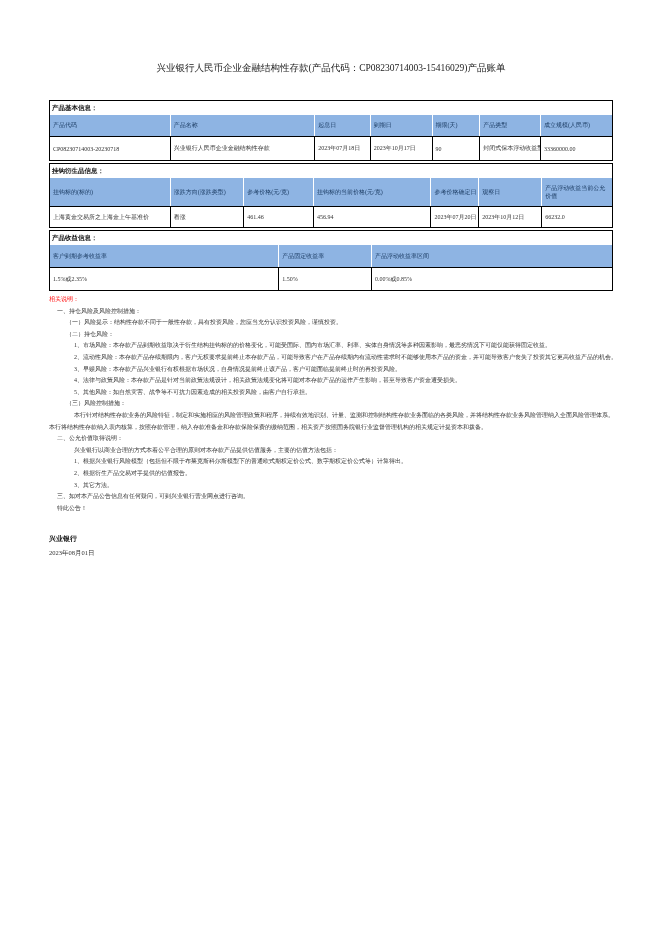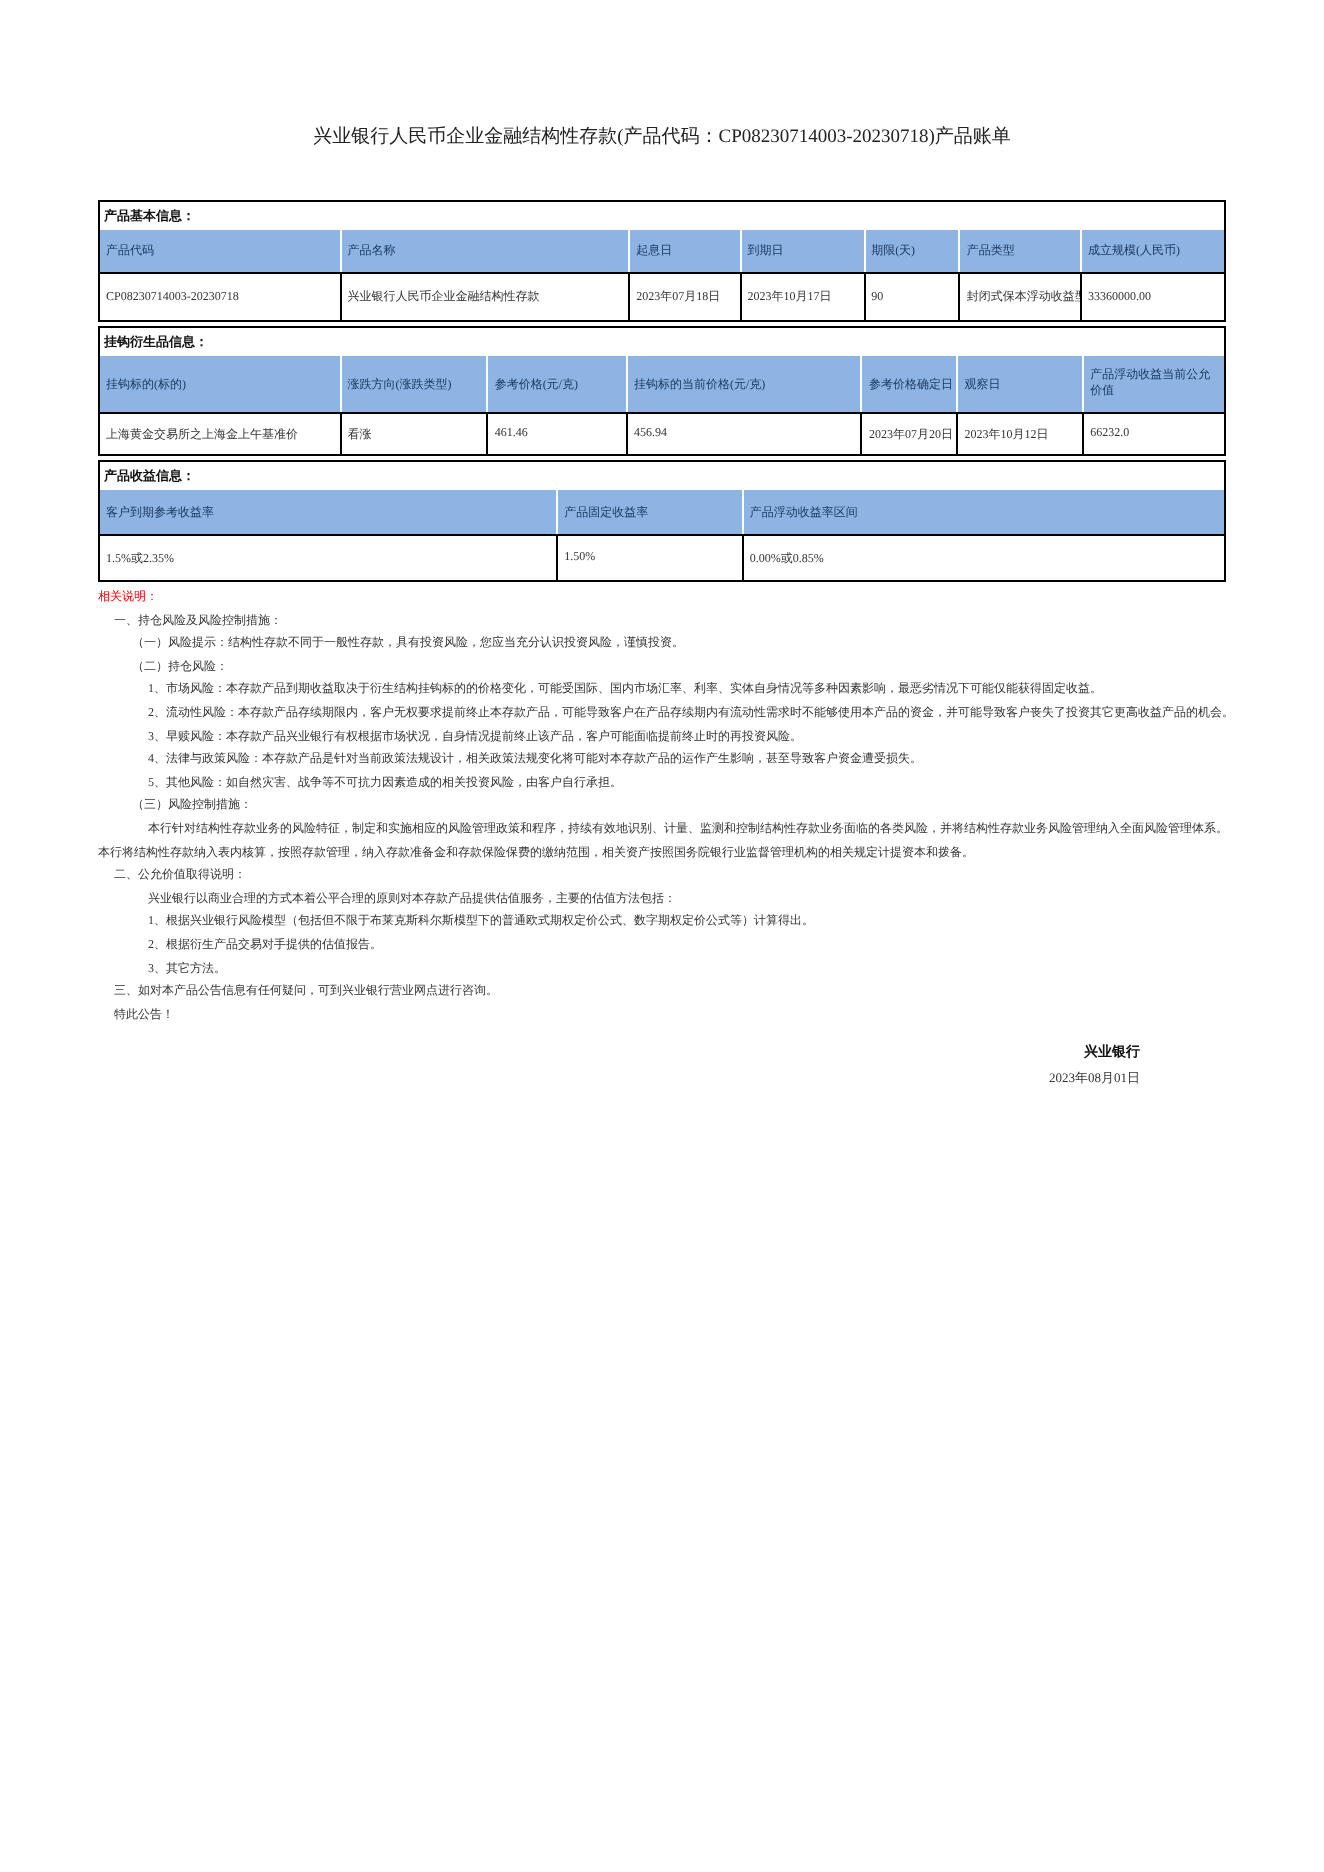--- a/index.html
+++ b/index.html
@@ -51,31 +51,31 @@
   .t3 .cell:nth-child(1){width:40.6%} .t3 .cell:nth-child(2){width:16.5%}
   .t3 .cell:nth-child(3){width:42.9%}
   
   .notes { margin-top: 3px; font-size: 6px; color: #333333; }
   .note { line-height: 11.6px; white-space: nowrap; overflow: hidden; }
   .note.red { color: #FF0000; }
   .ind0 { padding-left: 8px; }
   .ind1 { padding-left: 17px; }
   .ind2 { padding-left: 25px; }
   
-  .footer { margin-top: 6px; text-align: right; padding-right: 43px; }
+  .footer { margin-top: 19px; text-align: left; padding-right: 43px; }
   .footer .bank { font-weight: bold; font-size: 7px; color: #111111; line-height: 13px; }
   .footer .date { font-size: 6.5px; color: #333333; line-height: 13px; }
 </style>
 </head>
 <body>
 
 <div class="page">
   <div class="content">
 
-    <h1 class="title">兴业银行人民币企业金融结构性存款(产品代码：CP08230714003-20230718)产品账单</h1>
+    <h1 class="title">兴业银行人民币企业金融结构性存款(产品代码：CP08230714003-15416029)产品账单</h1>
 
     <section class="tbl">
       <div class="tbl-label">产品基本信息：</div>
       <div class="row head t1">
         <div class="cell">产品代码</div>
         <div class="cell">产品名称</div>
         <div class="cell">起息日</div>
         <div class="cell">到期日</div>
         <div class="cell">期限(天)</div>
         <div class="cell">产品类型</div>

